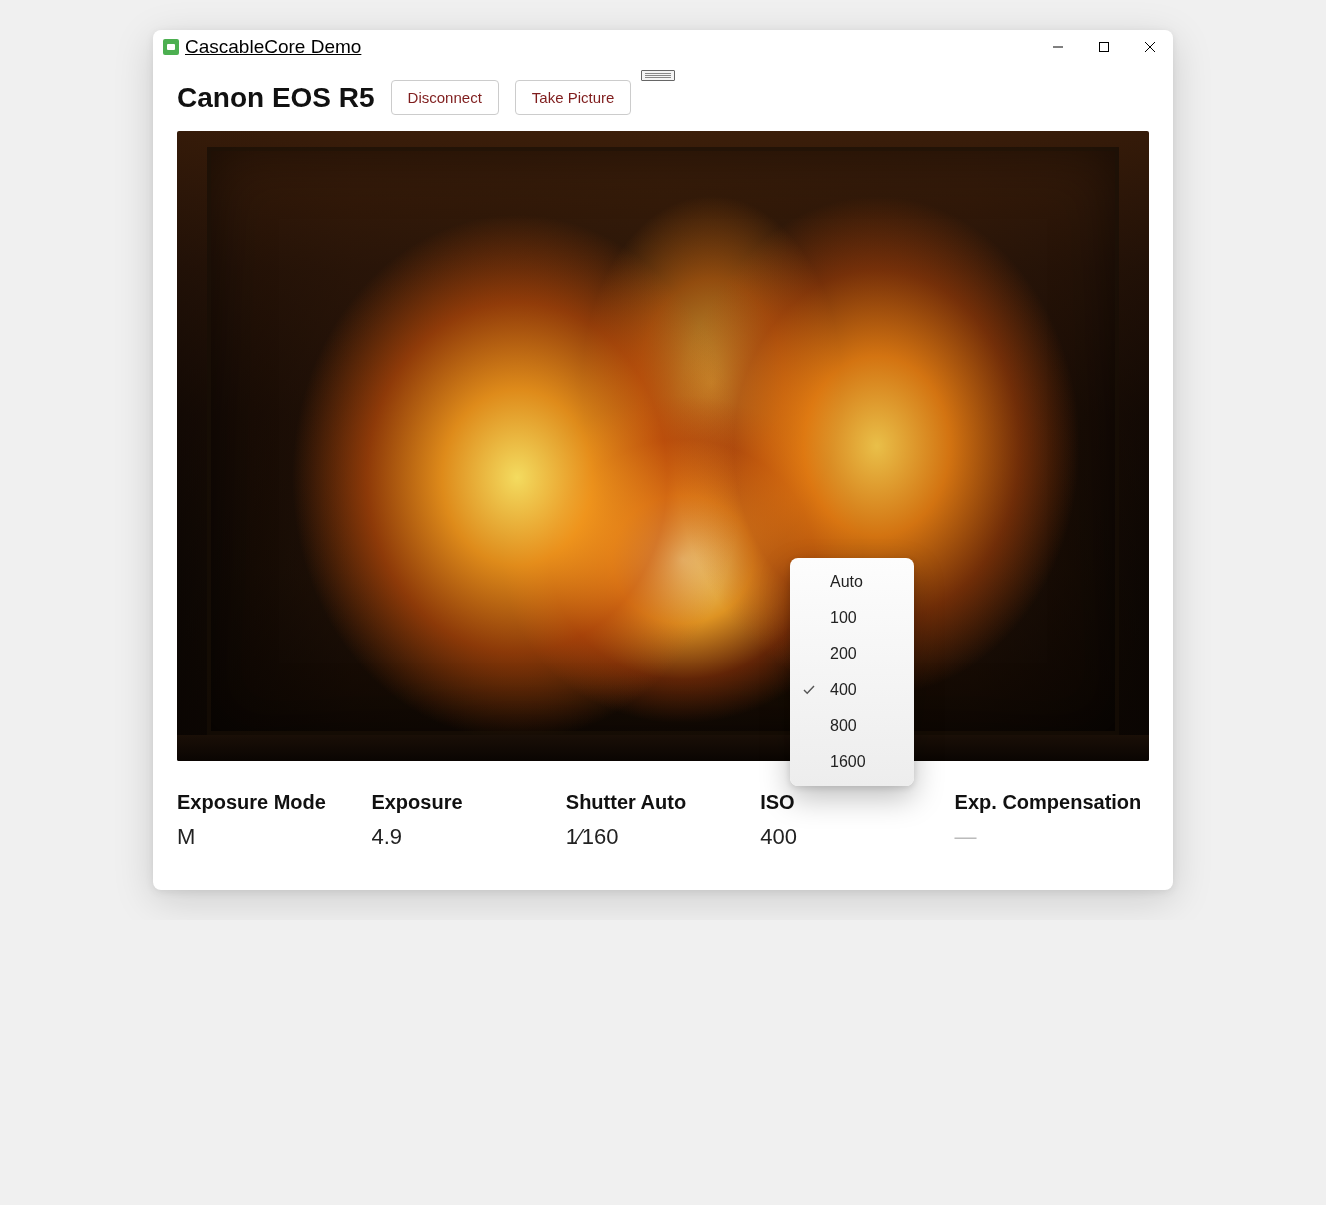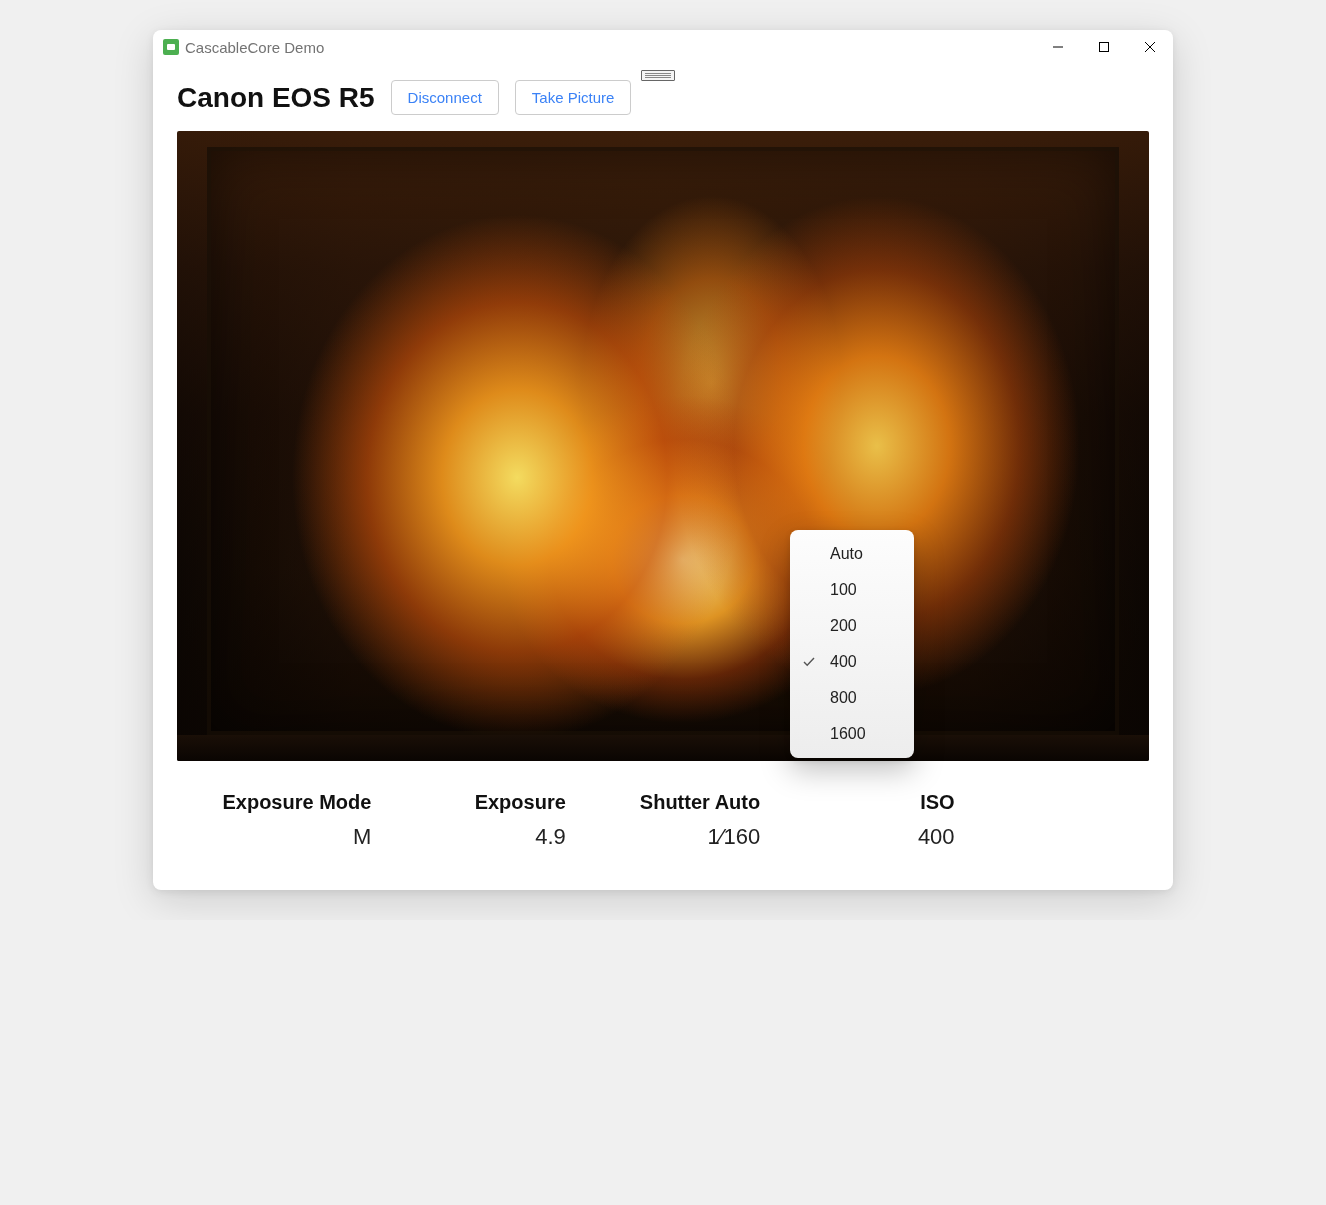--- a/index.html
+++ b/index.html
@@ -42,22 +42,23 @@
       justify-content: center;
     }
     .app-icon::before {
       content: "";
       width: 8px;
       height: 6px;
       background: #fff;
       border-radius: 1px;
     }
     .title-text {
-      font-size: 15px;
-      color: #737373;
+      font-size: 19px;
+      color: #000000;
+      text-decoration: underline;
     }
     .win-controls {
       display: flex;
     }
     .win-btn {
       width: 46px;
       height: 34px;
       display: flex;
       align-items: center;
       justify-content: center;
@@ -94,21 +95,21 @@
       gap: 16px;
       padding: 16px 24px 16px 24px;
     }
     .camera-name {
       font-size: 28px;
       font-weight: 700;
       color: #111;
     }
     .action-btn {
       font-size: 15px;
-      color: #3b82f6;
+      color: #7f1d1d;
       background: #fff;
       border: 1px solid #ccc;
       border-radius: 4px;
       padding: 8px 16px;
       cursor: pointer;
     }
 
     .preview {
       margin: 0 24px;
       height: 630px;
@@ -135,42 +136,42 @@
       position: absolute;
       left: 30px; right: 30px; top: 16px; bottom: 26px;
       box-shadow: inset 0 0 0 4px rgba(30,18,8,0.55), inset 0 0 60px rgba(0,0,0,0.55);
       pointer-events: none;
     }
 
     .settings-row {
       display: grid;
       grid-template-columns: repeat(5, 1fr);
       padding: 30px 24px 40px 24px;
-      text-align: right;
+      text-align: left;
     }
     .setting-label {
       font-size: 20px;
       font-weight: 700;
       color: #111;
       margin-bottom: 10px;
     }
     .setting-value {
       font-size: 22px;
       color: #222;
       cursor: pointer;
     }
     .setting-value.disabled {
       color: #bbb;
       letter-spacing: 1px;
     }
 
     .dropdown {
       position: absolute;
       left: 637px;
-      top: 500px;
+      top: 528px;
       width: 124px;
       background: linear-gradient(#fdfdfd, #ededed);
       border-radius: 8px;
       box-shadow: 0 12px 30px rgba(0,0,0,0.25), 0 2px 6px rgba(0,0,0,0.12);
       padding: 6px 0;
       overflow: hidden;
     }
     .dropdown-item {
       display: flex;
       align-items: center;
@@ -243,20 +244,24 @@
       <div class="setting-value">4.9</div>
     </div>
     <div>
       <div class="setting-label">Shutter Auto</div>
       <div class="setting-value">1⁄160</div>
     </div>
     <div>
       <div class="setting-label">ISO</div>
       <div class="setting-value">400</div>
     </div>
+    <div>
+      <div class="setting-label">Exp. Compensation</div>
+      <div class="setting-value disabled">—</div>
+    </div>
   </div>
 
   <div class="dropdown" id="iso-dropdown">
       <div class="dropdown-item">
         <span class="check-slot"></span>
         <span class="item-text">Auto</span>
       </div>
       <div class="dropdown-item">
         <span class="check-slot"></span>
         <span class="item-text">100</span>

